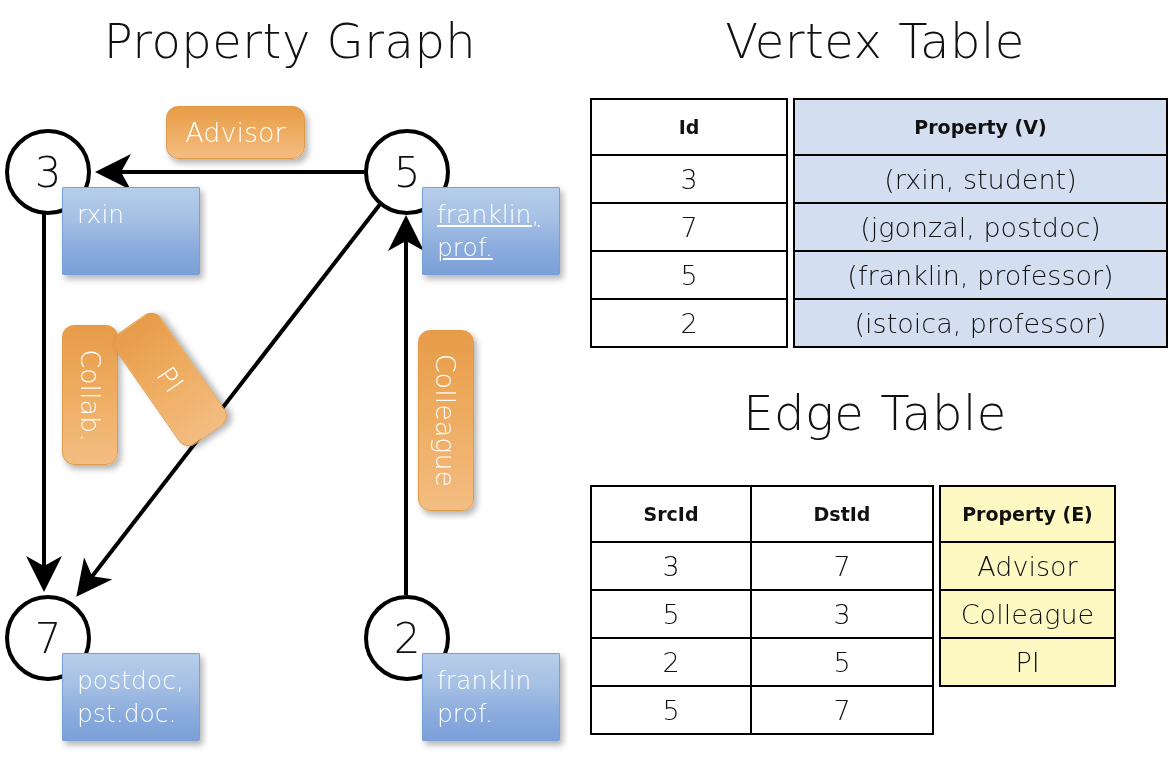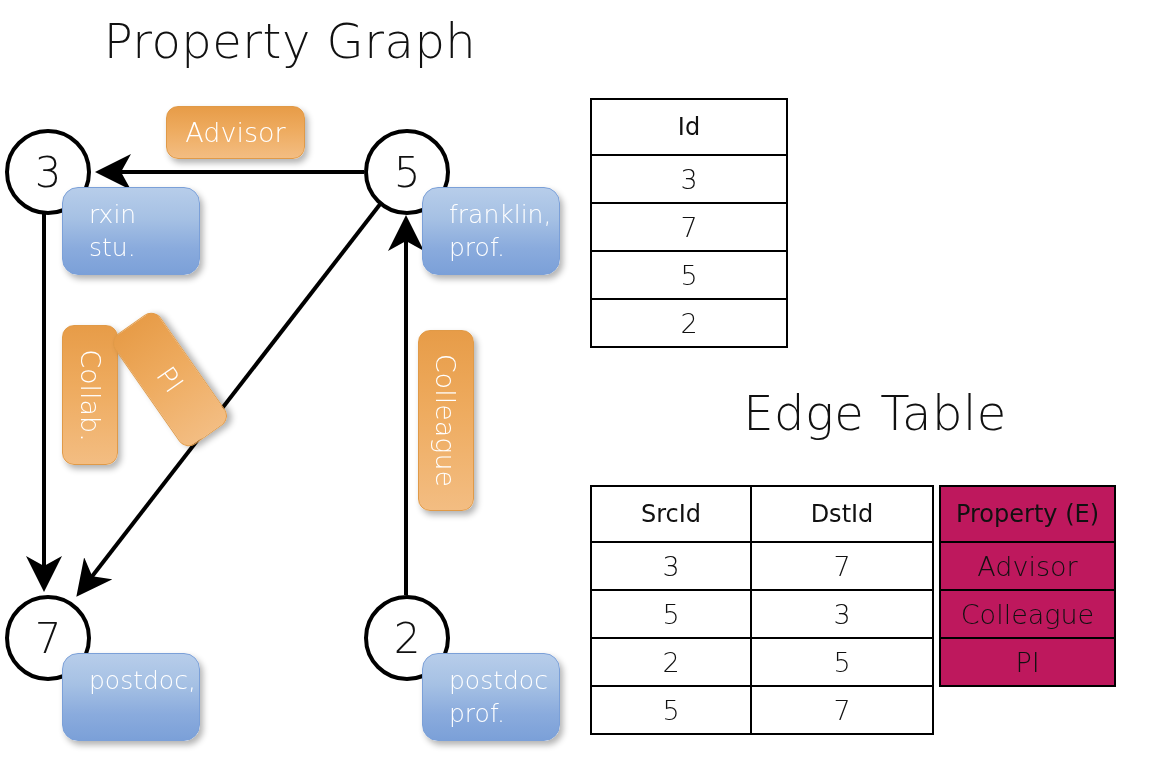--- a/index.html
+++ b/index.html
@@ -83,35 +83,35 @@
     z-index: 5;
   }
   #node-3 { left: 5px;   top: 129px; }
   #node-5 { left: 364px; top: 129px; }
   #node-7 { left: 5px;   top: 595px; }
   #node-2 { left: 364px; top: 595px; }
 
   
   .vbadge {
     position: absolute;
-    border-radius: 16px;
+    border-radius: 1px;
     background: linear-gradient(to bottom, #b7cdea 0%, #a6c1e4 35%, #8aabdd 70%, #7ba0d8 100%);
     border: 1px solid #7ba0d8;
     box-sizing: border-box;
     box-shadow: 3px 4px 6px rgba(0,0,0,0.30);
     color: #ffffff;
     font-family: "DejaVu Sans", sans-serif;
     font-weight: 300;
     font-size: 25px;
     line-height: 33px;
-    padding: 10px 0 0 26px;
+    padding: 10px 0 0 14px;
     z-index: 7;
   }
   #badge-rxin     { left: 62px;  top: 187px; width: 138px; height: 88px; }
-  #badge-franklin { left: 422px; top: 187px; width: 138px; height: 88px; }
+  #badge-franklin { left: 422px; top: 187px; width: 138px; height: 88px; text-decoration: underline; }
   #badge-jgonzal  { left: 62px;  top: 653px; width: 138px; height: 88px; }
   #badge-istoica  { left: 422px; top: 653px; width: 138px; height: 88px; }
 
   
   .ebadge {
     position: absolute;
     border-radius: 12px;
     background: linear-gradient(to bottom, #e79c48 0%, #eeab5f 45%, #f3bd82 100%);
     border: 1px solid #e09a48;
     box-sizing: border-box;
@@ -162,37 +162,37 @@
     border: 2px solid #000;
     text-align: center;
     font-weight: 300;
     font-size: 27px;
     height: 46px;
     padding: 0 4px;
     color: #111;
     background: #ffffff;
   }
   .gtable th {
-    font-weight: 400;
-    font-size: 24px;
+    font-weight: 700;
+    font-size: 19px;
     height: 54px;
   }
 
   
   .tbl-wrap { display: flex; align-items: stretch; }
   .tbl-left  { flex: 0 0 auto; }
   .tbl-gap   { flex: 0 0 5px; }
   .tbl-right { flex: 1 1 auto; }
 
   .col-id   { width: 186px; }
   .col-src  { width: 150px; }
   .col-dst  { width: 172px; }
 
   .fill-blue   td, .fill-blue th   { background: #d3dff1; }
-  .fill-orange td, .fill-orange th { background: #be185d; }
+  .fill-orange td, .fill-orange th { background: #fef9c3; }
 </style>
 </head>
 <body>
 
 <div id="graph-panel">
 
   <div id="graph-title" class="panel-title">Property Graph</div>
 
   <svg id="graph-svg" viewBox="0 0 580 760">
     <defs>
@@ -226,50 +226,51 @@
   </div>
   <div id="node-7" class="node-circle">
     <span>7</span>
   </div>
   <div id="node-2" class="node-circle">
     <span>2</span>
   </div>
 
   <div id="badge-rxin" class="vbadge">
     <div>rxin</div>
-    <div>stu.</div>
   </div>
   <div id="badge-franklin" class="vbadge">
     <div>franklin,</div>
     <div>prof.</div>
   </div>
   <div id="badge-jgonzal" class="vbadge">
     <div>postdoc,</div>
+    <div>pst.doc.</div>
   </div>
   <div id="badge-istoica" class="vbadge">
-    <div>postdoc</div>
+    <div>franklin</div>
     <div>prof.</div>
   </div>
 
   <div id="ebadge-advisor" class="ebadge">
     <span>Advisor</span>
   </div>
   <div id="ebadge-collab" class="ebadge">
     <span>Collab.</span>
   </div>
   <div id="ebadge-pi" class="ebadge">
     <span>PI</span>
   </div>
   <div id="ebadge-colleague" class="ebadge">
     <span>Colleague</span>
   </div>
 </div>
 
 <div id="tables-panel">
 
+  <div id="vertex-title" class="panel-title">Vertex Table</div>
 
   <div id="vertex-table" class="gtable">
     <div class="tbl-wrap">
       <div class="tbl-left">
         <table>
           <thead>
             <tr>
               <th class="col-id">Id</th>
             </tr>
           </thead>
@@ -283,20 +284,43 @@
             <tr>
               <td class="col-id">5</td>
             </tr>
             <tr>
               <td class="col-id">2</td>
             </tr>
           </tbody>
         </table>
       </div>
       <div class="tbl-gap"></div>
+      <div class="tbl-right">
+        <table class="fill-blue">
+          <thead>
+            <tr>
+              <th>Property (V)</th>
+            </tr>
+          </thead>
+          <tbody>
+            <tr>
+              <td>(rxin, student)</td>
+            </tr>
+            <tr>
+              <td>(jgonzal, postdoc)</td>
+            </tr>
+            <tr>
+              <td>(franklin, professor)</td>
+            </tr>
+            <tr>
+              <td>(istoica, professor)</td>
+            </tr>
+          </tbody>
+        </table>
+      </div>
     </div>
   </div>
 
   <div id="edge-title" class="panel-title">Edge Table</div>
 
   <div id="edge-table" class="gtable">
     <div class="tbl-wrap">
       <div class="tbl-left">
         <table>
           <thead>

